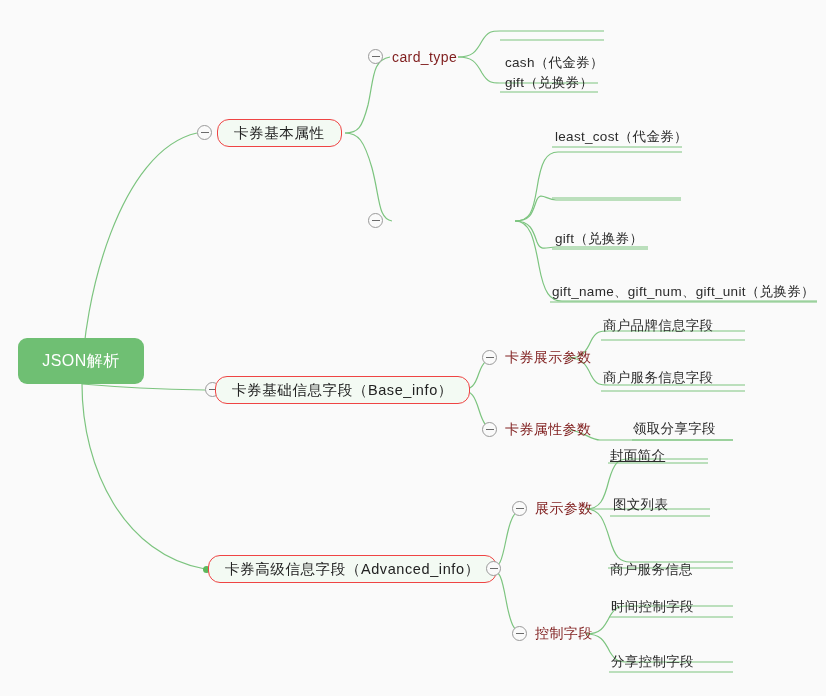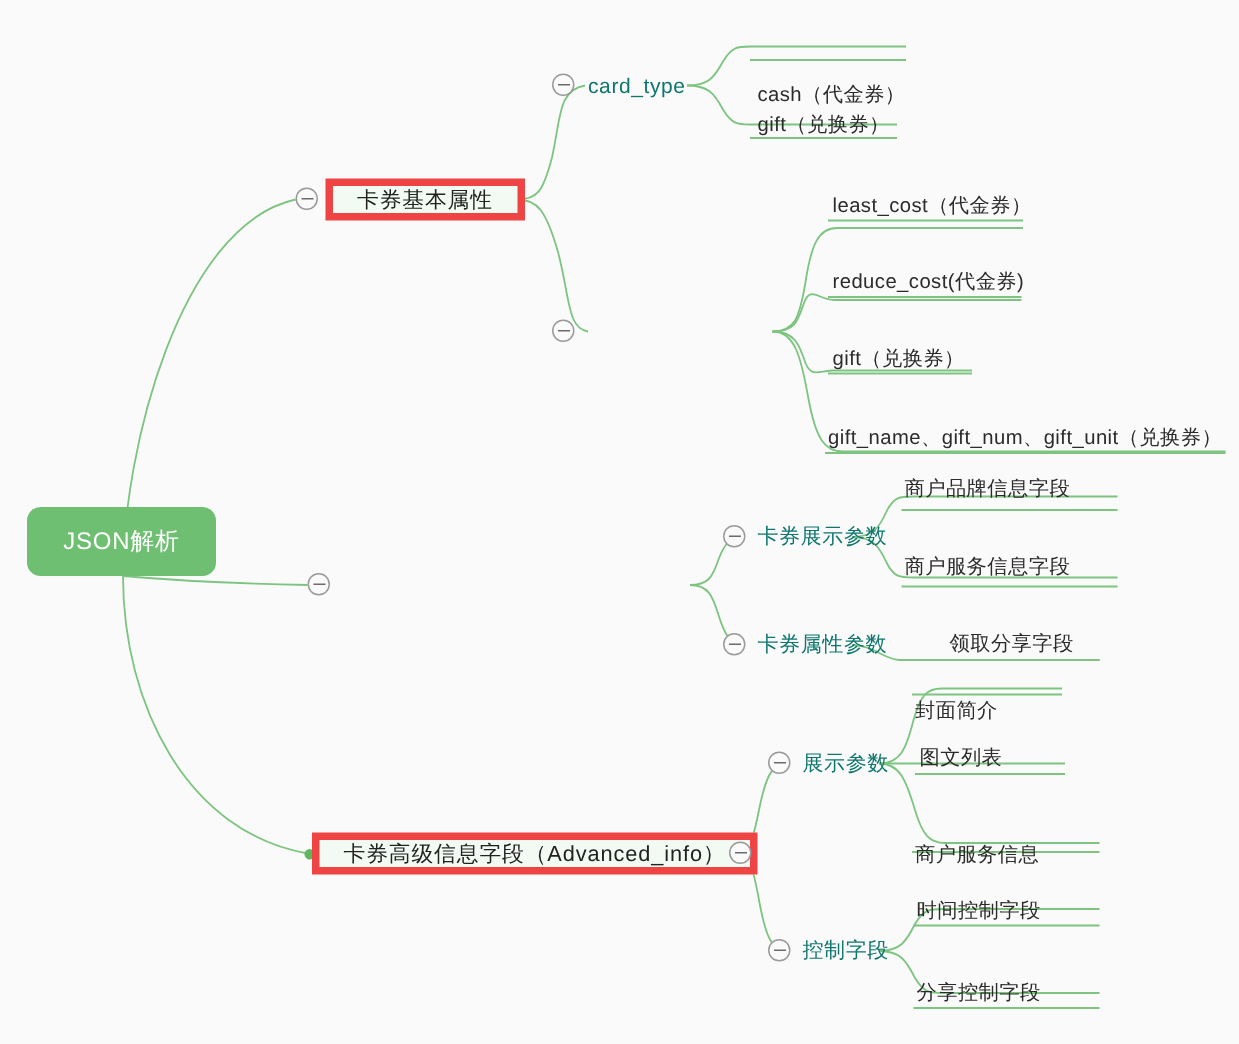--- a/index.html
+++ b/index.html
@@ -56,33 +56,33 @@
     font-size: 16px;
     padding: 0 4px;
     height: 46px;
     justify-content: center;
     letter-spacing: .5px;
   }
 
   
   .node-box {
     background: #f3faf3;
-    border: 5px solid #ef4444;
-    border-radius: 0;
+    border: 1px solid #ef4444;
+    border-radius: 12px;
     color: #222222;
     font-size: 14.5px;
     padding: 0 16px;
     height: 28px;
     justify-content: center;
     letter-spacing: .6px;
   }
 
   
   .node-plain {
-    color: #0f766e;
+    color: #7f1d1d;
     font-size: 14px;
     height: 20px;
     letter-spacing: .4px;
   }
 
   
   .node-leaf {
     color: #2b2b2b;
     font-size: 13.5px;
     height: 20px;
@@ -199,31 +199,31 @@
     </div>
     <div class="node node-leaf" style="left:505px; top:73px;">
       <span>gift（兑换券）</span>
     </div>
 
     <div class="toggle" style="left:368px; top:213px;"></div>
 
     <div class="node node-leaf" style="left:555px; top:127px;">
       <span>least_cost（代金券）</span>
     </div>
-    <div class="node node-leaf" style="left:555px; top:178px;">
-      <span>reduce_cost(代金券)</span>
-    </div>
     <div class="node node-leaf" style="left:555px; top:229px;">
       <span>gift（兑换券）</span>
     </div>
     <div class="node node-leaf" style="left:552px; top:282px;">
       <span>gift_name、gift_num、gift_unit（兑换券）</span>
     </div>
 
     <div class="toggle" style="left:205px; top:382px;"></div>
+    <div class="node node-box" style="left:215px; top:376px;">
+      <span>卡券基础信息字段（Base_info）</span>
+    </div>
 
     <div class="toggle" style="left:482px; top:350px;"></div>
     <div class="node node-plain" style="left:505px; top:348px;">
       <span>卡券展示参数</span>
     </div>
     <div class="node node-leaf" style="left:603px; top:316px;">
       <span>商户品牌信息字段</span>
     </div>
     <div class="node node-leaf" style="left:603px; top:368px;">
       <span>商户服务信息字段</span>
@@ -240,21 +240,21 @@
     <div class="conn-dot" style="left:203px; top:566px;"></div>
     <div class="node node-box" style="left:208px; top:555px;">
       <span>卡券高级信息字段（Advanced_info）</span>
     </div>
     <div class="toggle" style="left:486px; top:561px;"></div>
 
     <div class="toggle" style="left:512px; top:501px;"></div>
     <div class="node node-plain" style="left:535px; top:499px;">
       <span>展示参数</span>
     </div>
-    <div class="node node-leaf" style="left:610px; top:464px;">
+    <div class="node node-leaf" style="left:610px; top:446px;text-decoration:underline;">
       <span>封面简介</span>
     </div>
     <div class="node node-leaf" style="left:613px; top:495px;">
       <span>图文列表</span>
     </div>
     <div class="node node-leaf" style="left:610px; top:547px;margin-top:13px;">
       <span>商户服务信息</span>
     </div>
 
     <div class="toggle" style="left:512px; top:626px;"></div>

